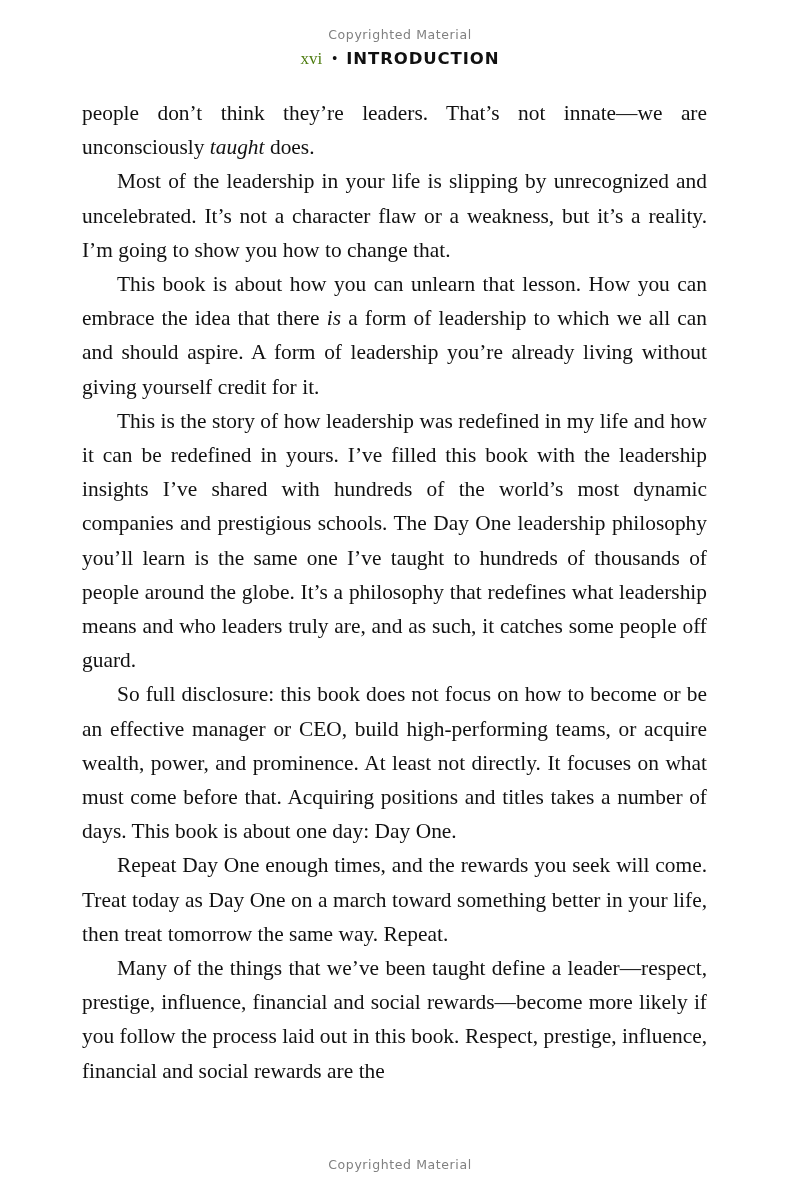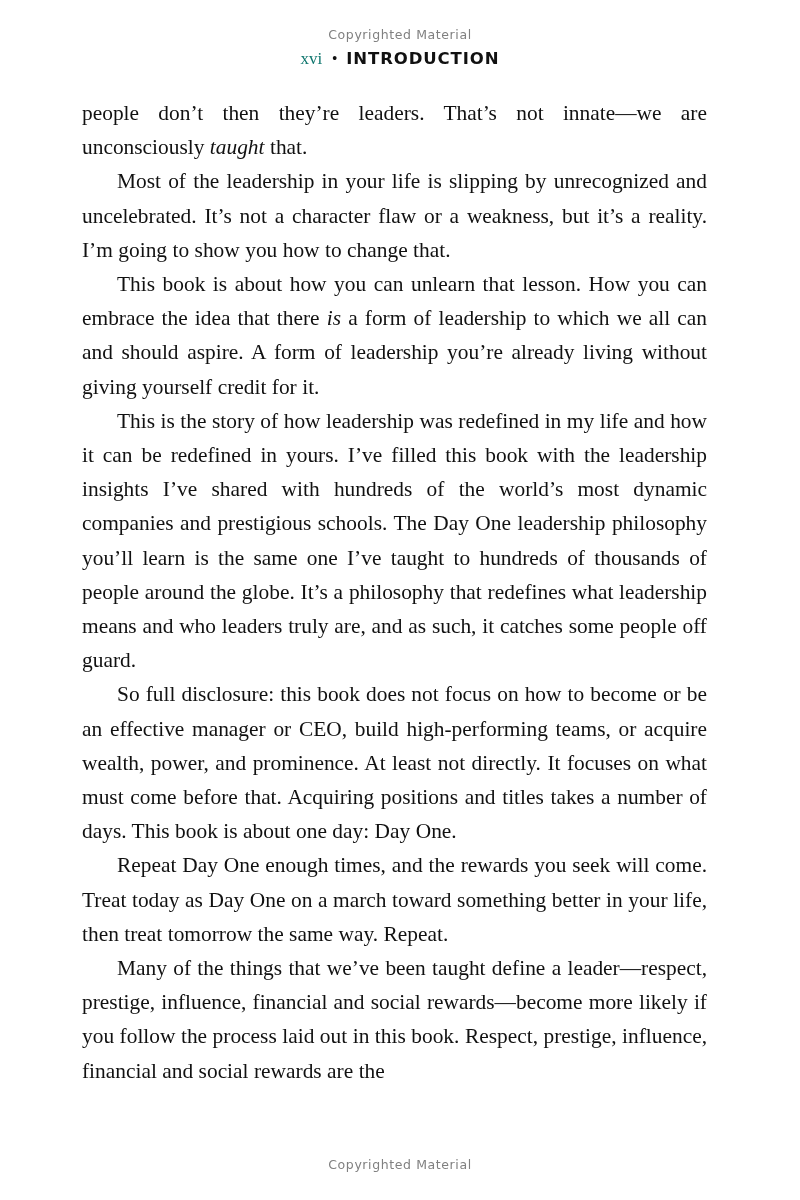--- a/index.html
+++ b/index.html
@@ -45,21 +45,21 @@
     left: 0;
     top: 50px;
     width: 800px;
     text-align: center;
     white-space: nowrap;
     line-height: 1;
   }
   .folio {
     font-family: "Liberation Serif", "DejaVu Serif", serif;
     font-size: 17px;
-    color: #0f766e;
+    color: #4d7c0f;
     vertical-align: baseline;
   }
   .head-sep {
     display: inline-block;
     font-family: "Liberation Sans", "DejaVu Sans", sans-serif;
     font-size: 14px;
     color: #111111;
     margin: 0 9px 0 10px;
     vertical-align: 1px;
   }
@@ -102,21 +102,21 @@
 
 <div class="page">
 
   <div class="watermark watermark-top">Copyrighted Material</div>
 
   <div class="running-head">
     <span class="folio">xvi</span><span class="head-sep">•</span><span class="head-title">INTRODUCTION</span>
   </div>
 
   <div class="textblock" id="textblock">
-      <p class="last-flush"><span>people don’t then they’re leaders. That’s not innate—we are unconsciously </span><em>taught</em><span> that.</span></p>
+      <p class="last-flush"><span>people don’t think they’re leaders. That’s not innate—we are unconsciously </span><em>taught</em><span> does.</span></p>
       <p class="indent last-flush"><span>Most of the leadership in your life is slipping by unrecognized and uncelebrated. It’s not a character flaw or a weakness, but it’s a reality. I’m going to show you how to change that.</span></p>
       <p class="indent last-flush"><span>This book is about how you can unlearn that lesson. How you can embrace the idea that there </span><em>is</em><span> a form of leadership to which we all can and should aspire. A form of leadership you’re already living without giving yourself credit for it.</span></p>
       <p class="indent last-flush"><span>This is the story of how leadership was redefined in my life and how it can be redefined in yours. I’ve filled this book with the leadership insights I’ve shared with hundreds of the world’s most dynamic companies and prestigious schools. The Day One leadership philosophy you’ll learn is the same one I’ve taught to hundreds of thousands of people around the globe. It’s a philosophy that redefines what leadership means and who leaders truly are, and as such, it catches some people off guard.</span></p>
       <p class="indent last-flush"><span>So full disclosure: this book does not focus on how to become or be an effective manager or CEO, build high-performing teams, or acquire wealth, power, and prominence. At least not directly. It focuses on what must come before that. Acquiring positions and titles takes a number of days. This book is about one day: Day One.</span></p>
       <p class="indent last-flush"><span>Repeat Day One enough times, and the rewards you seek will come. Treat today as Day One on a march toward something better in your life, then treat tomorrow the same way. Repeat.</span></p>
       <p class="indent last-flush"><span>Many of the things that we’ve been taught define a leader—respect, prestige, influence, financial and social rewards—become more likely if you follow the process laid out in this book. Respect, prestige, influence, financial and social rewards are the</span></p>
     </div>
 
   <div class="watermark watermark-bottom">Copyrighted Material</div>
 

